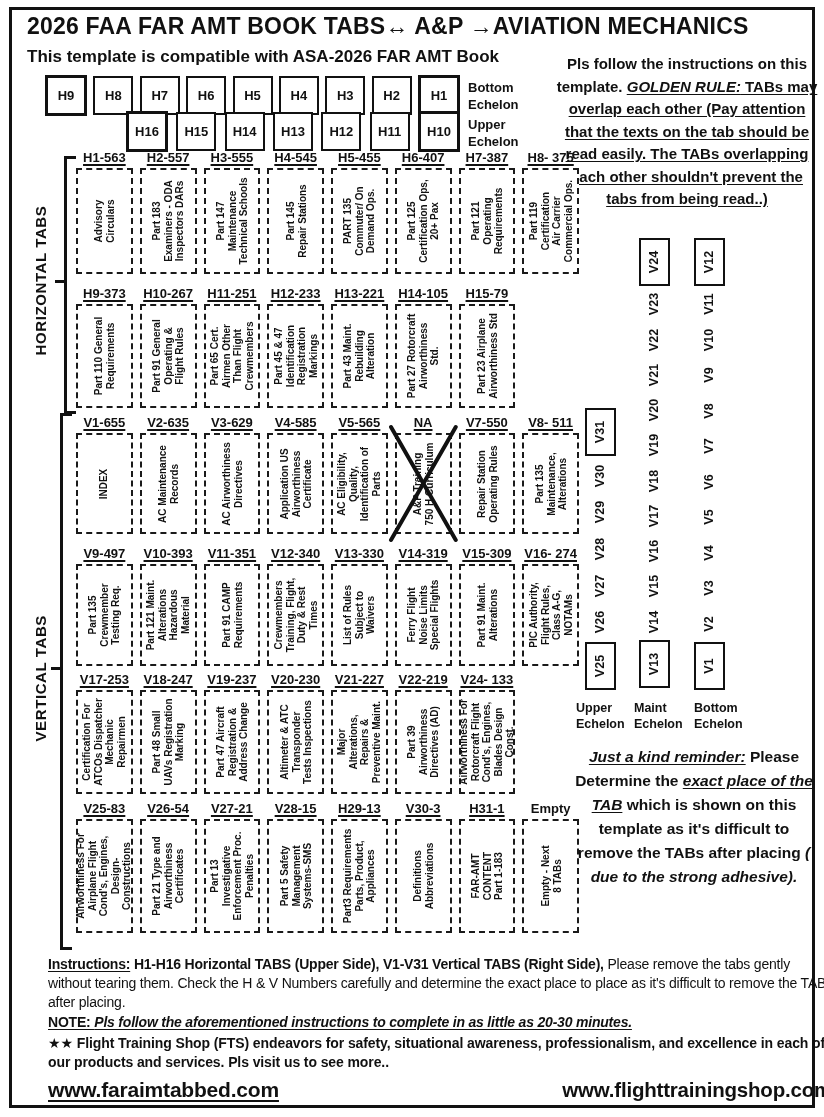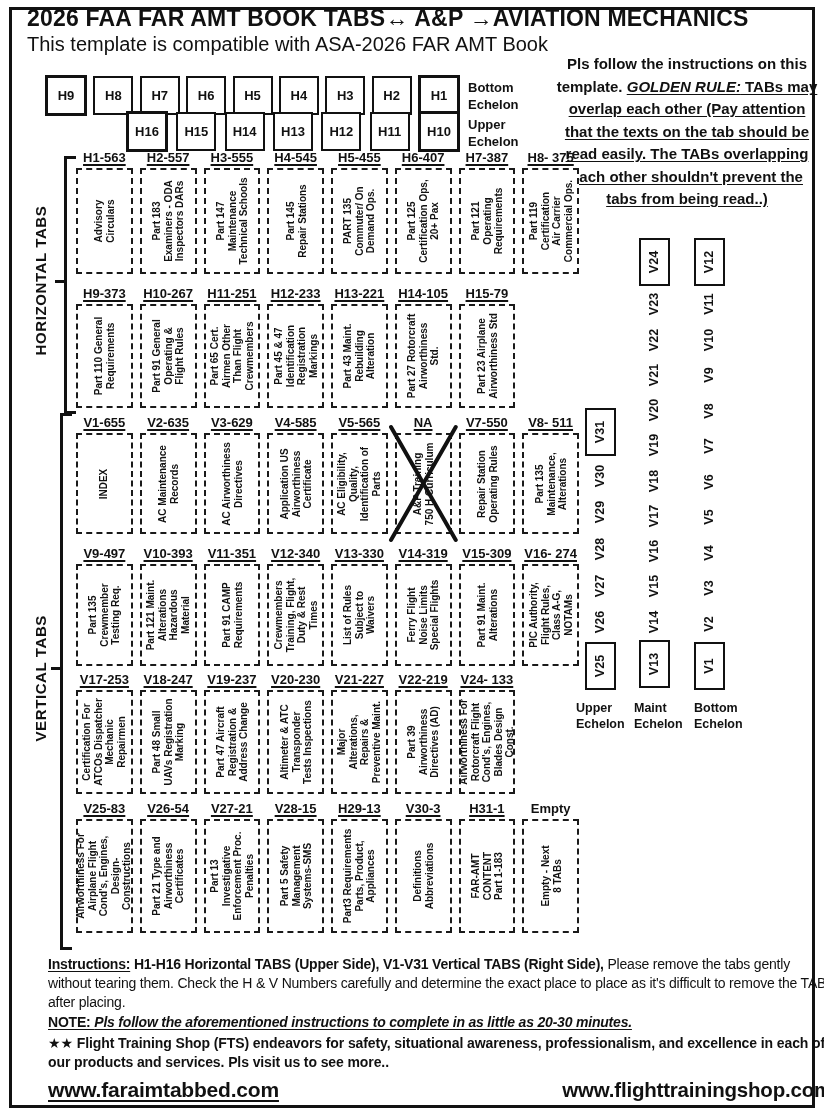--- a/index.html
+++ b/index.html
@@ -1,20 +1,20 @@
 <!DOCTYPE html>
 <html><head>
 <meta charset="utf-8">
 <style>
   html,body{margin:0;padding:0;background:#e8e8e8;}
   .page{position:relative;width:824px;height:1117px;background:#ffffff;margin:0 auto;
         font-family:"Liberation Sans","DejaVu Sans",sans-serif;color:#111;overflow:hidden;}
   .page-border{position:absolute;left:9px;top:7px;right:9px;bottom:9px;border:3px solid #111;}
-  .title{position:absolute;left:27px;top:5px;font-size:23px;font-weight:800;letter-spacing:.2px;white-space:nowrap;}
-  .subtitle{position:absolute;left:27px;top:33px;font-size:20px;font-weight:400;}
+  .title{position:absolute;left:27px;top:13px;font-size:23px;font-weight:800;letter-spacing:.2px;white-space:nowrap;}
+  .subtitle{position:absolute;left:27px;top:47px;font-size:17px;font-weight:700;}
 
   
   .chip-row{position:absolute;display:flex;justify-content:space-between;align-items:center;}
   .chip-row-0{left:45px;top:80px;width:415px;height:30px;}
   .chip-row-1{left:126px;top:117px;width:334px;height:28px;}
   .chip{border:2px solid #111;min-width:24px;padding:10px 6px;text-align:center;
         font-size:13px;font-weight:700;background:#fff;}
   .chip-bold{border-width:3.5px;}
   .chip-caption{position:absolute;width:62px;font-size:13px;font-weight:700;line-height:1.3;}
   .chip-caption-0{left:468px;top:80px;}
@@ -607,20 +607,21 @@
         <span>V2</span>
       </div>
       <div class="vitem vitem-boxed">
         <span>V1</span>
       </div>
     </div>
   <div class="vcol-caption vcol-caption-0">Upper Echelon</div>
   <div class="vcol-caption vcol-caption-1">Maint Echelon</div>
   <div class="vcol-caption vcol-caption-2">Bottom Echelon</div>
 
+  <div class="reminder"><span class="it-u">Just a kind reminder:</span><span> Please Determine the </span><span class="it-u">exact place of the TAB</span><span> which is shown on this template as it's difficult to remove the TABs after placing </span><span class="it">( due to the strong adhesive).</span></div>
 
   <div class="footer">
     <div><span class="lbl-u">Instructions:</span><span class="b"> H1-H16 Horizontal TABS (Upper Side), V1-V31 Vertical TABS (Right Side),</span><span> Please remove the tabs gently without tearing them. Check the H &amp; V Numbers carefully and determine the exact place to place as it's difficult to remove the TABs after placing.</span></div>
     <div class="note-line"><span>NOTE: </span><span class="it">Pls follow the aforementioned instructions to complete in as little as 20-30 minutes.</span></div>
     <div class="fts-line">★★ Flight Training Shop (FTS) endeavors for safety, situational awareness, professionalism, and excellence in each of our products and services. Pls visit us to see more..</div>
     <div class="sites">
       <span class="site-left">www.faraimtabbed.com</span>
       <span class="site-right">www.flighttrainingshop.com</span>
     </div>
   </div>

